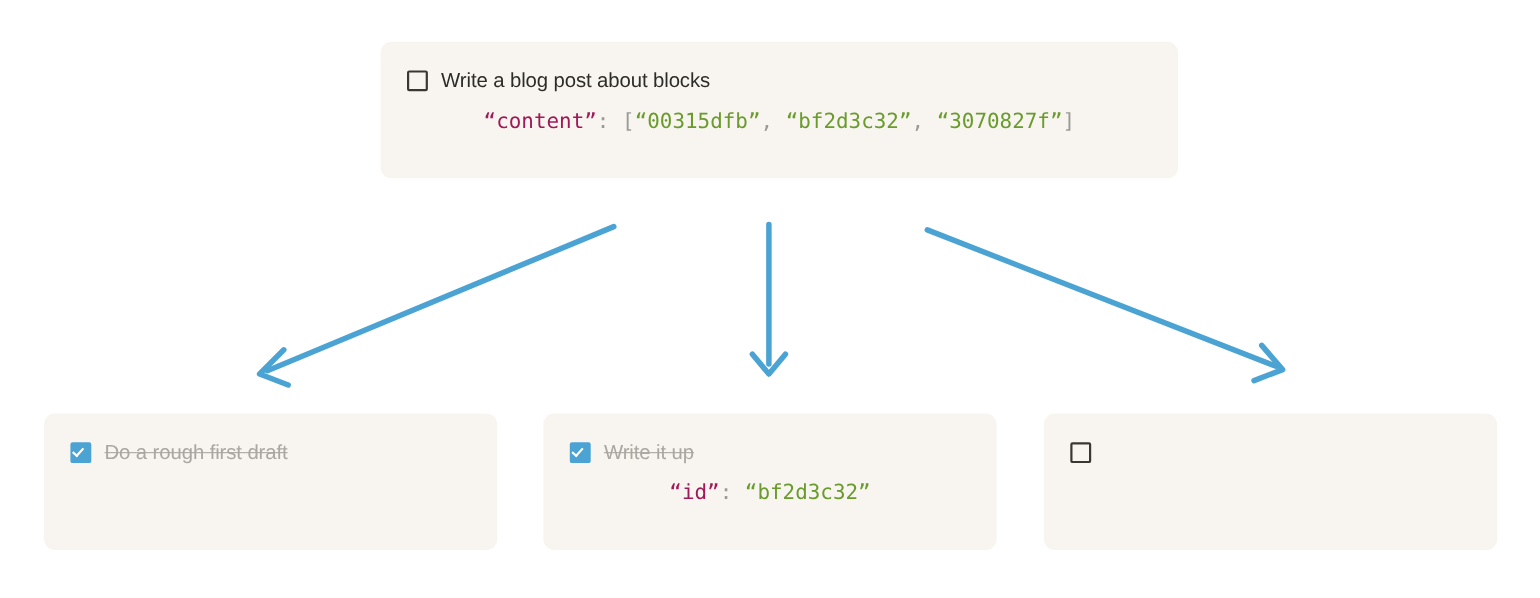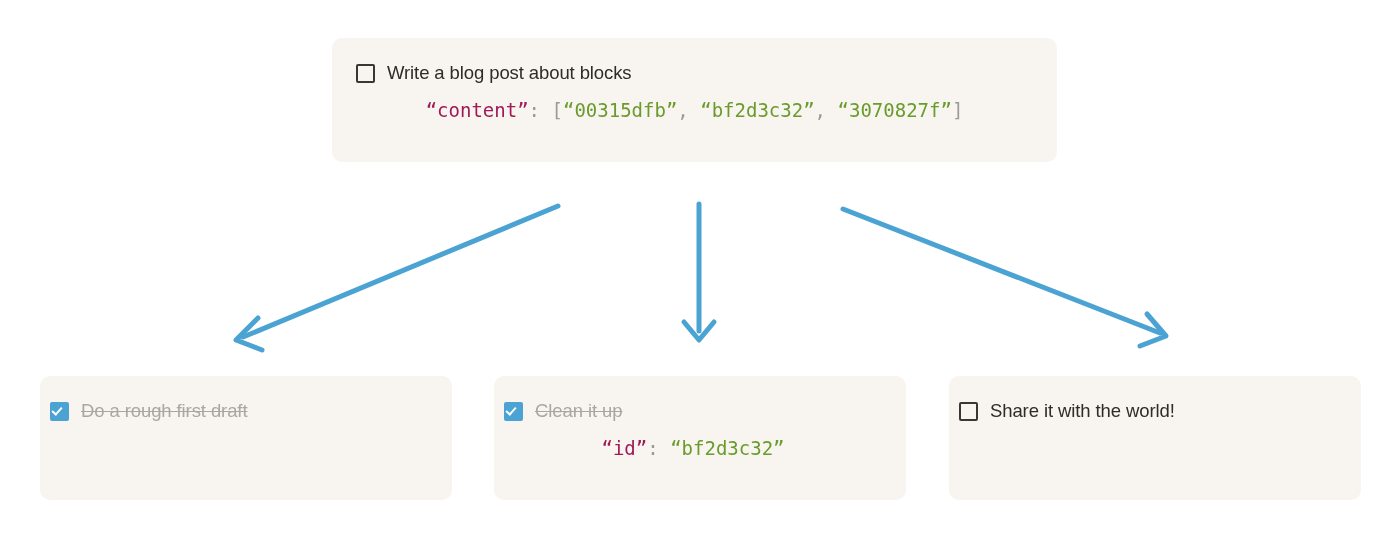--- a/index.html
+++ b/index.html
@@ -23,32 +23,32 @@
 
   
   .card {
     position: absolute;
     background: #f8f5f0;
     border-radius: 10px;
     box-sizing: border-box;
   }
 
   .card-parent {
-    left: 332px;
+    left: 346px;
     top: 38px;
     width: 725px;
     height: 124px;
     padding: 22px 24px 0 24px;
   }
 
   .card-child {
     top: 376px;
     width: 412px;
     height: 124px;
-    padding: 22px 24px 0 10px;
+    padding: 22px 24px 0 24px;
   }
   .card-child-1 { left: 40px; }
   .card-child-2 { left: 494px; }
   .card-child-3 { left: 949px; }
 
   
   .todo-row {
     display: flex;
     align-items: center;
     gap: 12px;
@@ -161,27 +161,26 @@
         </span>
       <span class="todo-label done">Do a rough first draft</span>
     </div>
   </div>
 
   <div class="card card-child card-child-2">
     <div class="todo-row">
       <span class="checkbox checked">
           <span class="tick"></span>
         </span>
-      <span class="todo-label done">Clean it up</span>
+      <span class="todo-label done">Write it up</span>
     </div>
     <div class="json-line">
       <span class="j-key">“id”</span><span class="j-punct">: </span><span class="j-str">“bf2d3c32”</span>
     </div>
   </div>
 
   <div class="card card-child card-child-3">
     <div class="todo-row">
       <span class="checkbox unchecked"></span>
-      <span class="todo-label">Share it with the world!</span>
     </div>
   </div>
 
 </div>
 
 </body></html>

